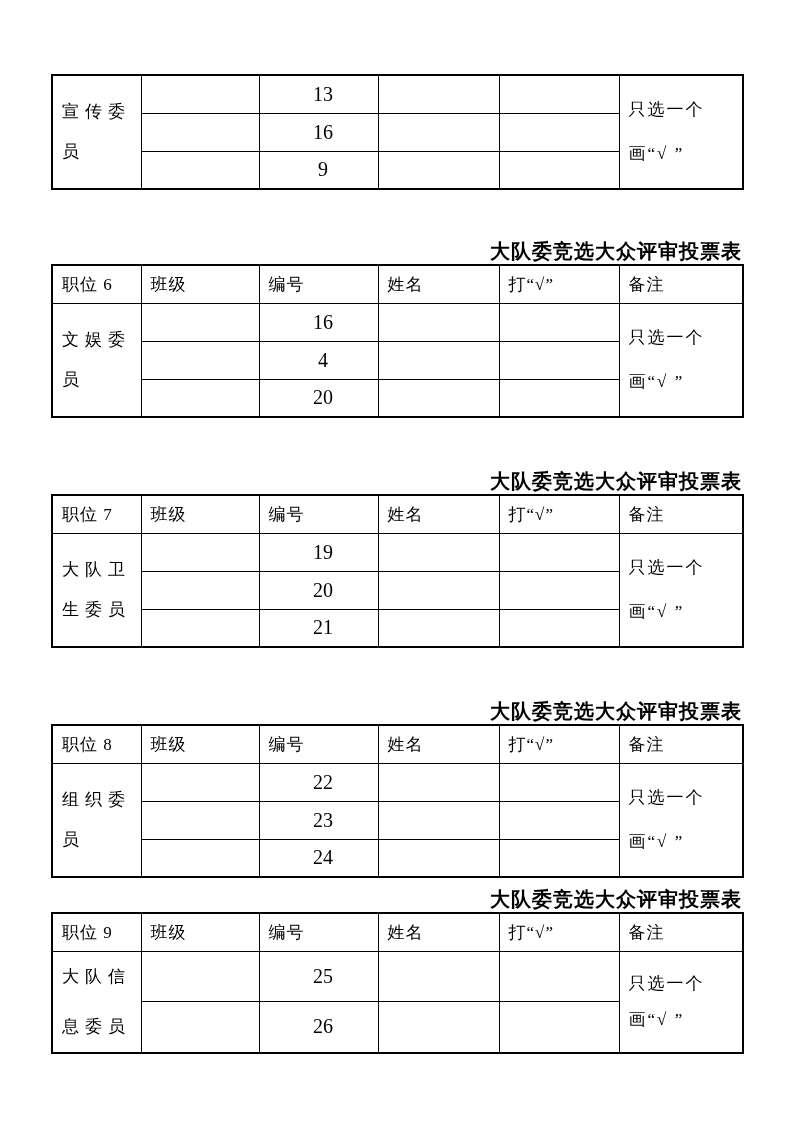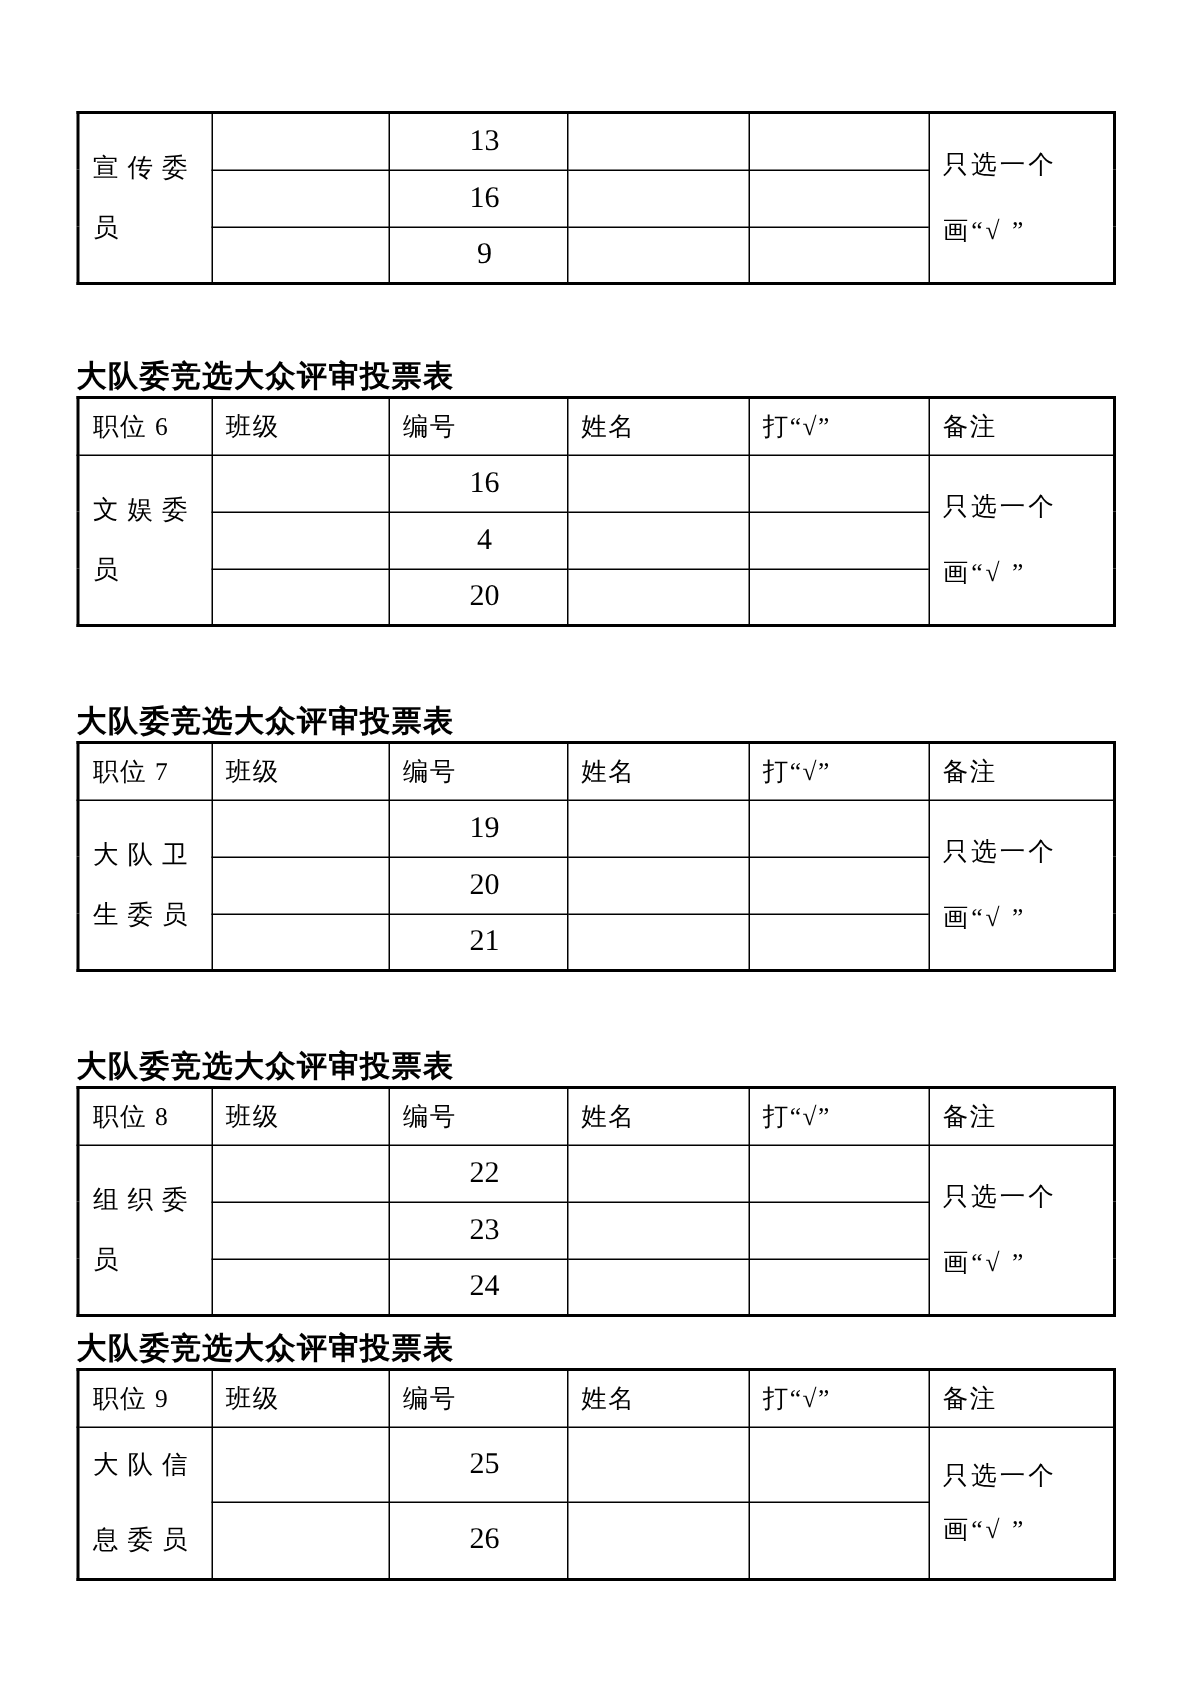--- a/index.html
+++ b/index.html
@@ -11,21 +11,21 @@
   }
   .page {
     position: relative;
     width: 793px; height: 1122px;
     padding: 74px 51px 0 51px;
     overflow: hidden;
     background: #fff;
   }
   .tbl-title {
     width: 691px;
-    text-align: left;
+    text-align: right;
     font-size: 20px;
     font-weight: bold;
     letter-spacing: 1px;
     line-height: 26px;
     margin: 48px 0 0 0;
   }
   .tbl-title.gap-lg { margin-top: 50px; }
   .tbl-title.gap-sm { margin-top: 8px; }
   table.ballot {
     border-collapse: collapse;

